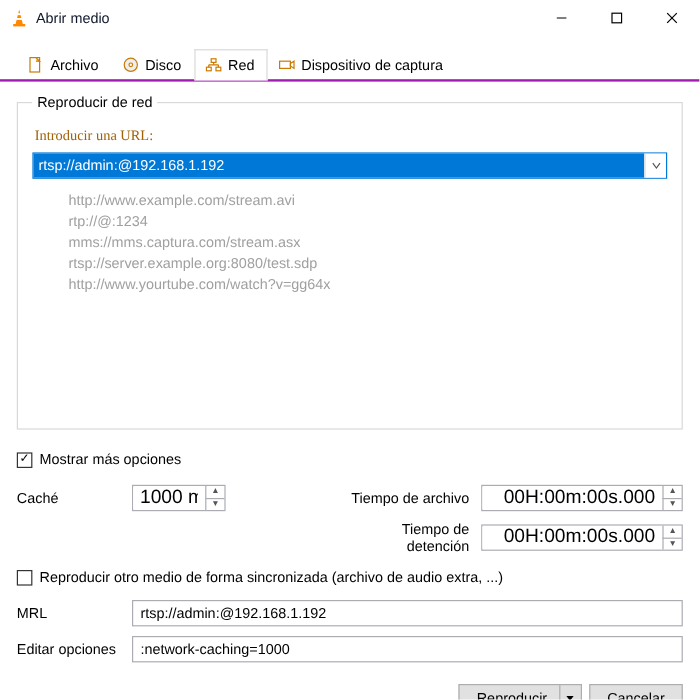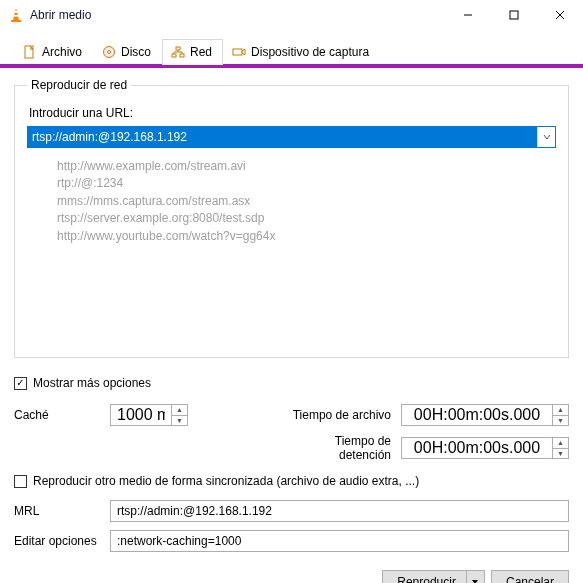--- a/index.html
+++ b/index.html
@@ -3,46 +3,46 @@
 <meta charset="utf-8">
 <style>
 * { box-sizing: border-box; margin: 0; padding: 0; font-family: "Segoe UI", Tahoma, sans-serif; font-size: 12px; }
 body { background: #fff; width: 583px; height: 583px; overflow: hidden; }
 
 .titlebar { height: 30px; display: flex; align-items: center; padding-left: 8px; background: #fff; border-bottom: 1px solid #fff; }
 .titlebar .vlc-icon { width: 16px; height: 16px; margin-right: 6px; }
 .titlebar .title { flex: 1; color: #0f172a; }
 .titlebar .winbtn { width: 46px; height: 30px; display: flex; align-items: center; justify-content: center; color: #000; }
 
-.tabs { display: flex; align-items: flex-end; padding: 8px 14px 0 14px; border-bottom: 4px solid #a21caf; height: 38px; }
+.tabs { display: flex; align-items: flex-end; padding: 8px 14px 0 14px; border-bottom: 2px solid #a21caf; height: 38px; }
 .tab { display: flex; align-items: center; gap: 5px; padding: 5px 10px 5px 8px; border: 1px solid transparent; position: relative; bottom: -1px; cursor: pointer; color: #000; }
 .tab.active { border: 1px solid #d9d9d9; border-bottom: 1px solid #fff; background: #fff; }
 .tab .ticon { width: 14px; height: 14px; display: inline-flex; align-items: center; justify-content: center; }
 
 .pane { padding: 10px 14px 12px 14px; }
 fieldset.protocol { border: 1px solid #d9d9d9; padding: 10px 12px 12px 12px; height: 280px; }
 fieldset.protocol legend { padding: 0 4px; color: #000; }
-.url-label { margin: 4px 0 6px 2px; color: #000000; }
+.url-label { margin: 4px 0 6px 2px; color: #a16207; font-family: Liberation Serif, serif; }
 .url-combo { display: flex; border: 1px solid #0078d7; background: #fff; height: 22px; }
 .url-combo input { flex: 1; border: none; outline: none; padding: 0 4px; background: #0078d7; color: #fff; font-size: 12px; }
 .url-combo input::selection { background: #0078d7; color: #fff; }
 .url-combo .drop { width: 18px; display: flex; align-items: center; justify-content: center; border-left: 1px solid #d9d9d9; background:#fff;}
 .examples { margin: 10px 0 0 30px; color: #a0a0a0; line-height: 1.45; font-size: 11px; }
 
 .chk-row { display: flex; align-items: center; gap: 6px; padding: 6px 14px 8px 14px; }
 .chk { width: 13px; height: 13px; border: 1px solid #333; display: inline-flex; align-items: center; justify-content: center; }
 .chk.checked::after { content: "✓"; font-size: 10px; line-height: 1; color: #000; }
 
 .opts { padding: 6px 14px 0 14px; }
 .opts-row { display: flex; align-items: center; margin-bottom: 8px; gap: 10px; }
 .opts-row .lab { width: 86px; color: #000; }
 .opts-row .lab2 { width: 110px; text-align: right; color: #000; }
 .spinner { display: flex; align-items: center; border: 1px solid #abadb3; height: 22px; background: #fff; }
 .spinner input { border: none; outline: none; text-align: right; padding: 0 6px; width: 60px; font-size: 16px; }
-.spinner.wide input { width: 150px; text-align: center; }
+.spinner.wide input { width: 150px; }
 .spinbtns { display: flex; flex-direction: column; width: 16px; height: 20px;}
 .spinbtns div { flex: 1; display: flex; align-items: center; justify-content: center; border-left: 1px solid #abadb3; font-size: 7px; color: #555; }
 .spinbtns div:first-child { border-bottom: 1px solid #abadb3;}
 .txt { flex: 1; border: 1px solid #abadb3; height: 22px; padding: 0 6px; outline: none; font-size: 12px; }
 .spacer { flex: 1; }
 
 .footer { display: flex; justify-content: flex-end; gap: 6px; padding: 10px 14px; }
 .btn { border: 1px solid #adadad; background: #e1e1e1; height: 23px; padding: 0 14px; display: flex; align-items: center; cursor: pointer; }
 .btn.split { padding-right: 0; }
 .btn.split .dd { border-left: 1px solid #adadad; width: 18px; height: 100%; display: flex; align-items: center; justify-content: center; margin-left: 10px;}

